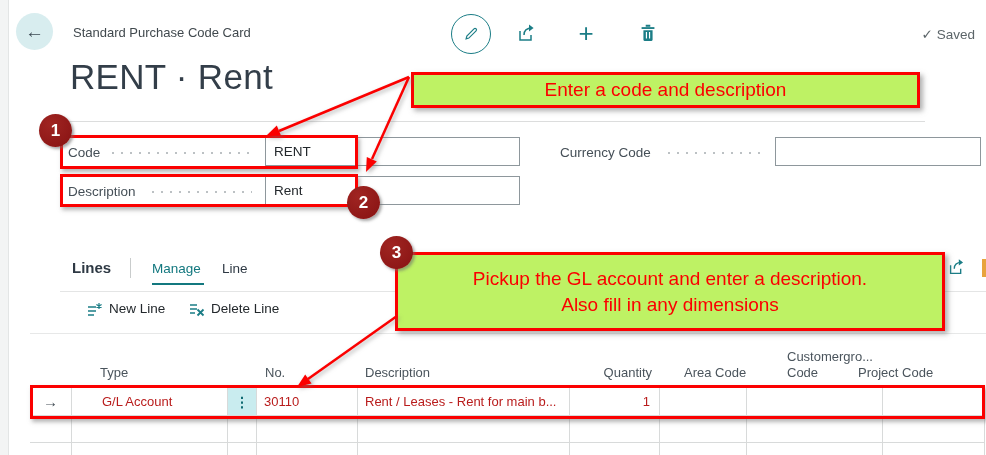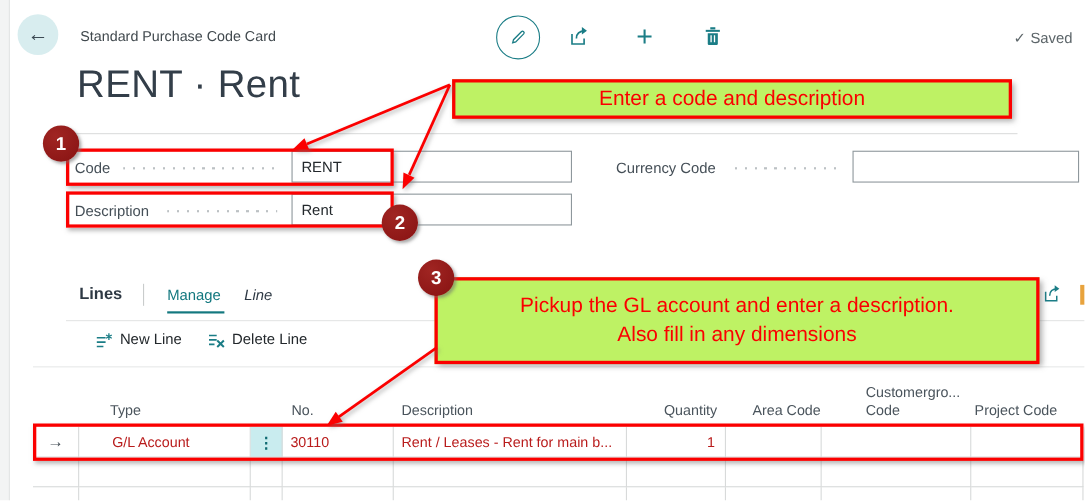--- a/index.html
+++ b/index.html
@@ -47,38 +47,38 @@
   [data-name="currency-code-label"]{left:560px;top:145px;}
   [data-name="currency-code-dots"]{left:668px;top:152px;width:98px;}
   [data-name="currency-code-input"]{left:775px;top:137px;width:206px;}
 
   
   [data-name="lines-section-label"]{left:72px;top:259px;font-size:15px;font-weight:700;color:#2e3944;}
   [data-name="lines-tab-divider"]{left:130px;top:258px;width:1px;height:20px;background:#c9cccc;}
   .tab{font-size:13.5px;cursor:pointer;}
   [data-name="tab-manage"]{left:152px;top:261px;color:#13787f;}
   [data-name="tab-manage-underline"]{left:152px;top:283px;width:52px;height:2px;background:#13787f;}
-  [data-name="tab-line"]{left:222px;top:261px;color:#2e3944;font-style:italic;}
+  [data-name="tab-line"]{left:222px;top:261px;color:#2e3944;}
   [data-name="tabs-divider"]{left:60px;top:291px;width:926px;height:1px;background:#e4e5e5;}
   .action{display:flex;align-items:flex-start;gap:6px;cursor:pointer;font-size:13.5px;color:#23282c;}
   [data-name="new-line-button"]{left:86px;top:301px;}
   [data-name="delete-line-button"]{left:188px;top:301px;}
   [data-name="toolbar-divider"]{left:30px;top:333px;width:956px;height:1px;background:#e7e8e8;}
   [data-name="lines-share-icon"]{left:946px;top:256px;width:22px;height:22px;}
   [data-name="clipped-icon"]{left:982px;top:259px;width:4px;height:18px;background:#e8a33d;}
 
   
   .ghead{font-size:13px;color:#4a545c;}
   [data-name="col-type"]{left:100px;top:365px;}
   [data-name="col-no"]{left:265px;top:365px;}
   [data-name="col-description"]{left:365px;top:365px;}
   [data-name="col-quantity"]{left:570px;top:365px;width:82px;text-align:right;}
   [data-name="col-area-code"]{left:684px;top:365px;}
   [data-name="col-customergroup-code"]{left:787px;top:349px;width:86px;line-height:16px;}
-  [data-name="col-project-code"]{left:886px;top:365px;text-align:right;}
+  [data-name="col-project-code"]{left:858px;top:365px;text-align:right;}
 
   .grid-row{left:30px;width:955px;display:flex;box-sizing:border-box;}
   .grid-row .cell{
     box-sizing:border-box;border-right:1px solid #d8dada;border-bottom:1px solid #d8dada;
     display:flex;align-items:center;font-size:13px;color:#b91c1c;overflow:hidden;white-space:nowrap;
   }
   .grid-row .c0{width:42px;justify-content:center;border-right:1px solid #d8dada;color:#454f57;font-size:15px;}
   .grid-row .c1{width:156px;padding-left:30px;}
   .grid-row .c2{width:29px;justify-content:center;}
   .grid-row .c3{width:101px;padding-left:7px;}

